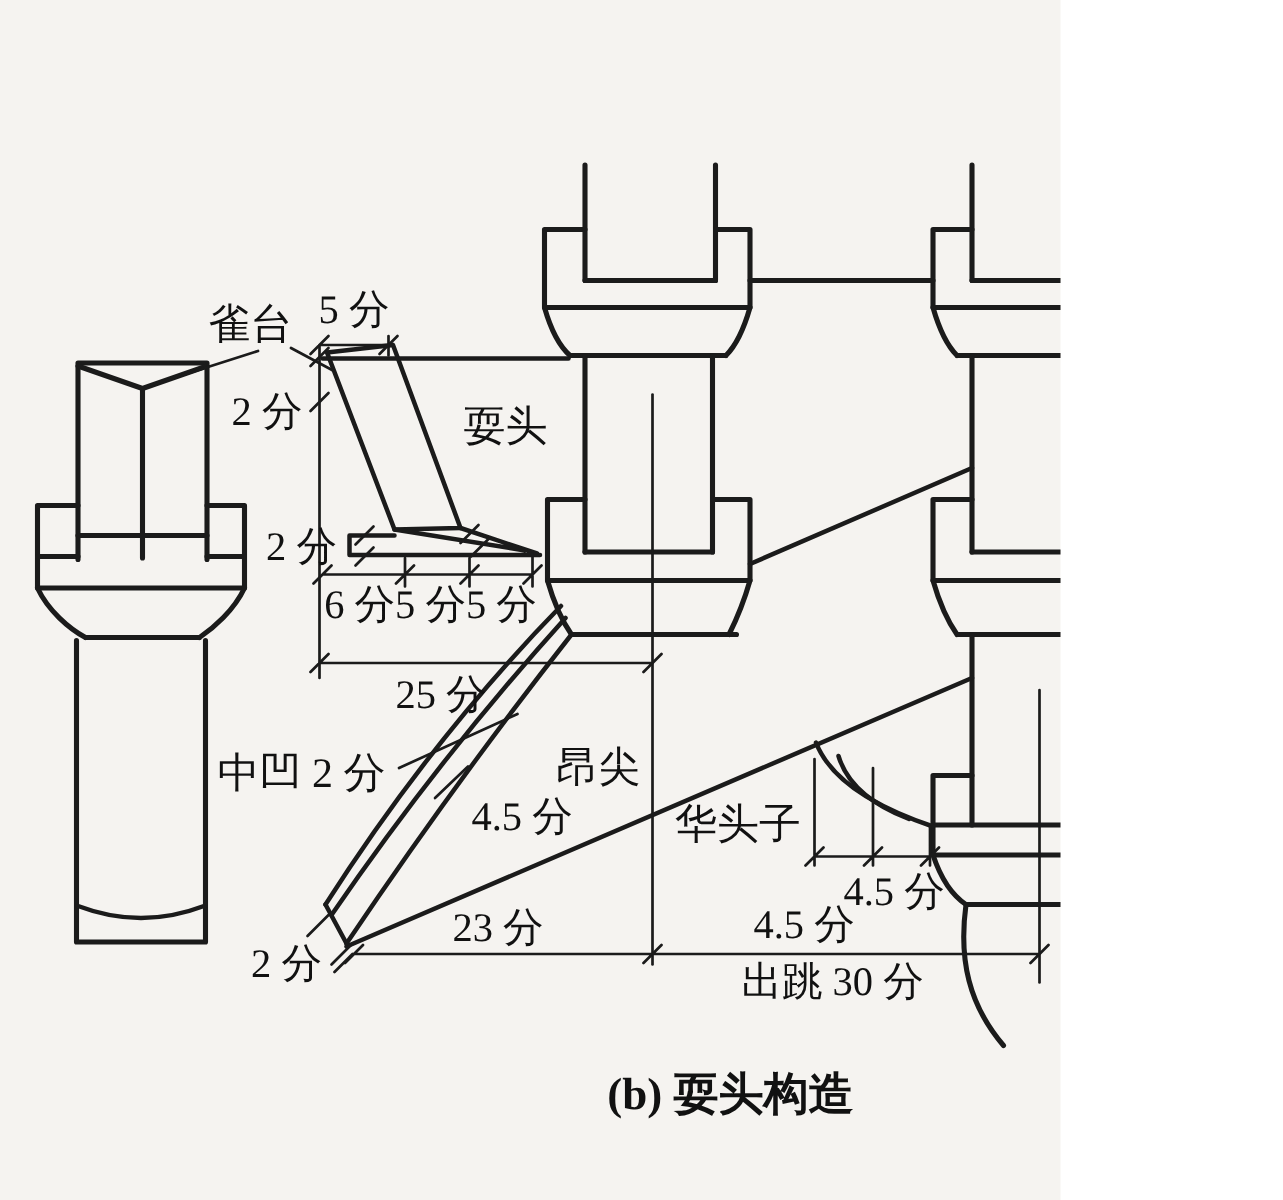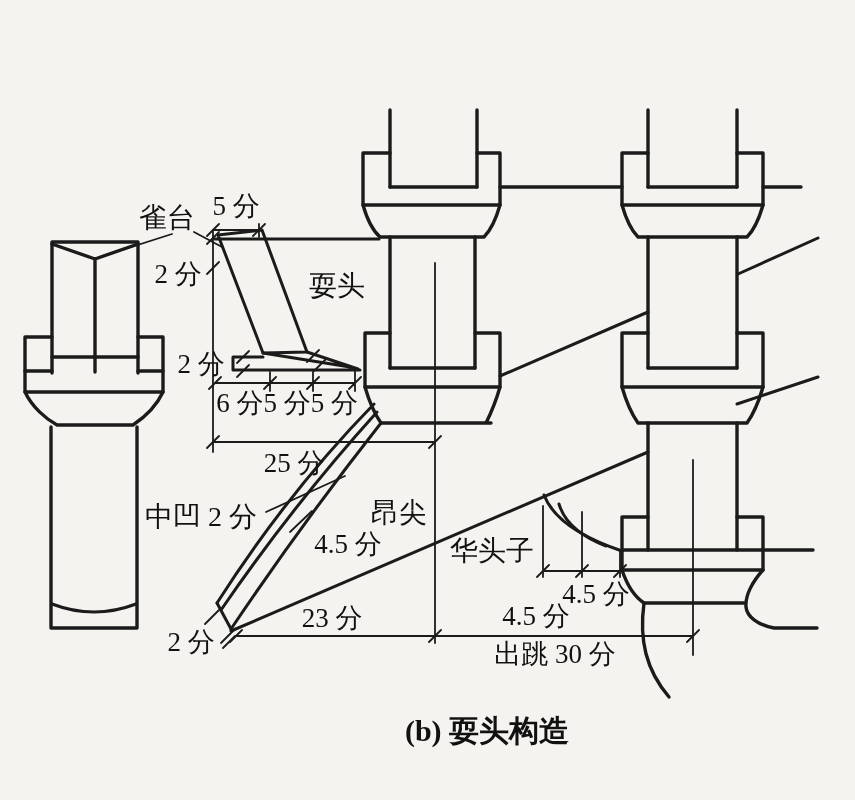--- a/index.html
+++ b/index.html
@@ -1,16 +1,16 @@
 <!DOCTYPE html>
 <html><head>
 <meta charset="utf-8">
 <style>
   html,body{margin:0;padding:0;}
-  .page{width:855px;height:800px;background:#f5f3f0;position:relative;overflow:hidden;}
+  .page{width:707px;height:800px;background:#f5f3f0;position:relative;overflow:hidden;}
   svg{display:block;}
   .st  {stroke:#1b1b1b;stroke-width:3.4;fill:none;stroke-linecap:round;stroke-linejoin:round;}
   .st2 {stroke:#1b1b1b;stroke-width:3.0;fill:none;stroke-linecap:round;stroke-linejoin:round;}
   .thin{stroke:#1b1b1b;stroke-width:1.8;fill:none;stroke-linecap:round;}
   .lbl {font-family:"Liberation Serif","DejaVu Serif",serif;fill:#111111;}
   .f-comp{font-size:28px;}
   .f-dim{font-size:27px;}
   .f-cap{font-size:30px;font-weight:600;}
 </style>
 </head>

